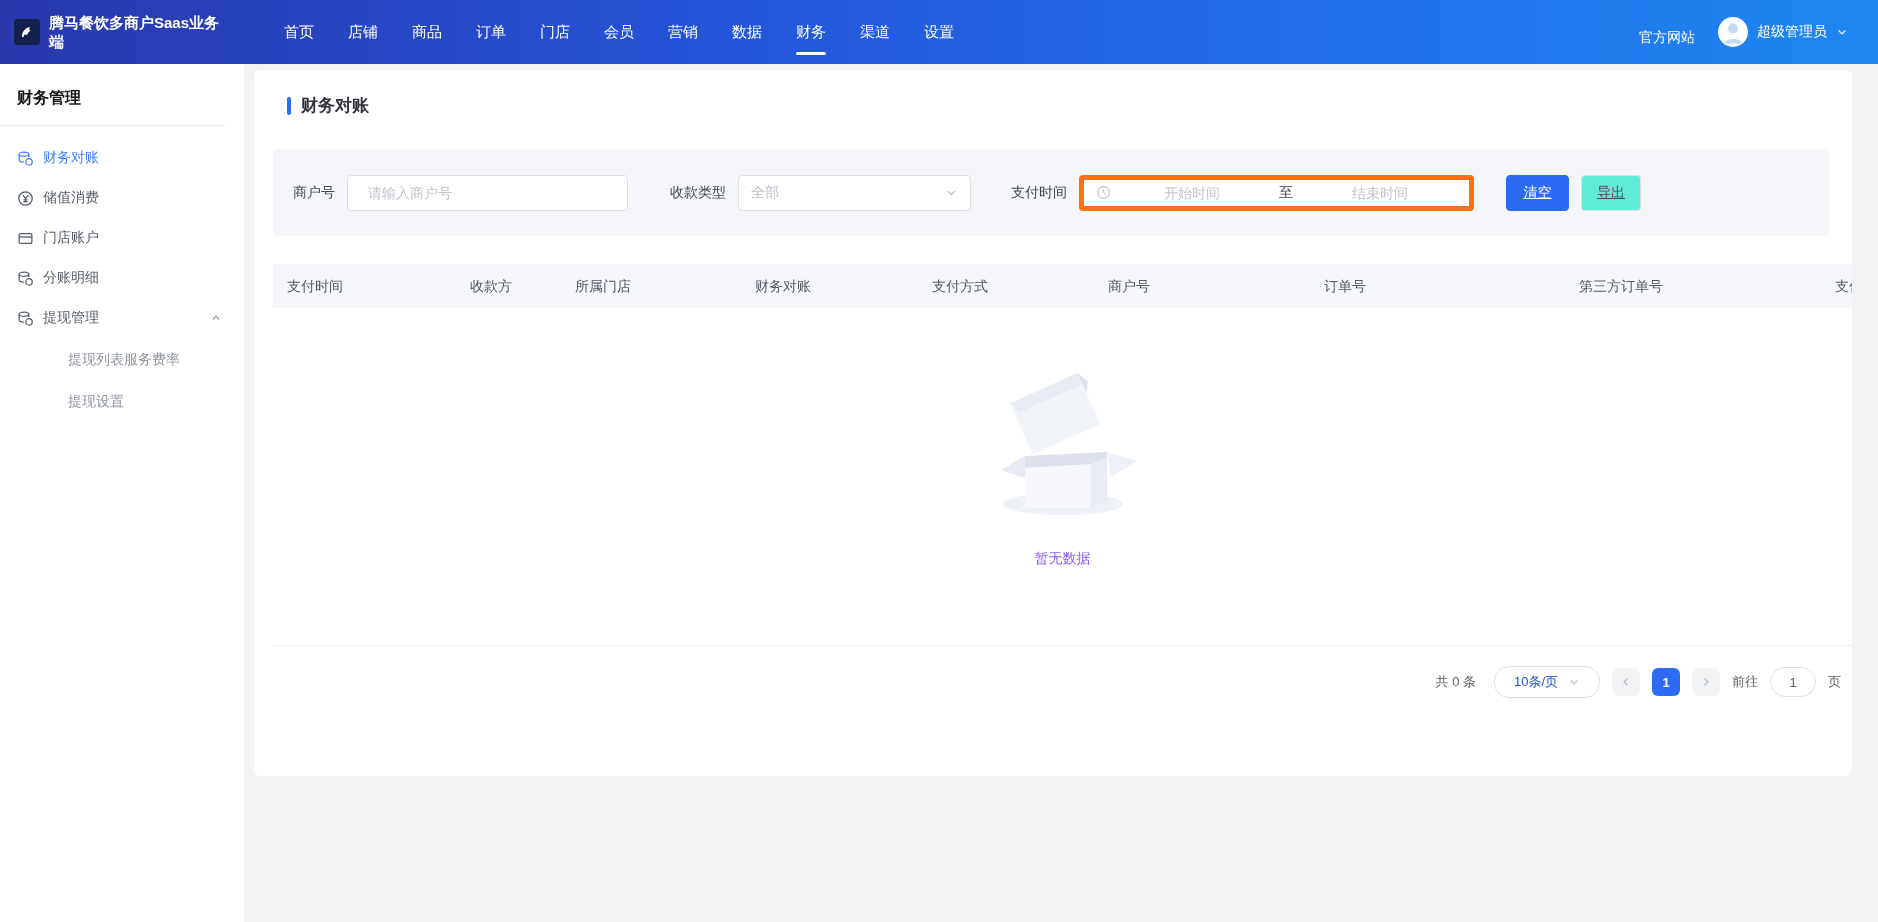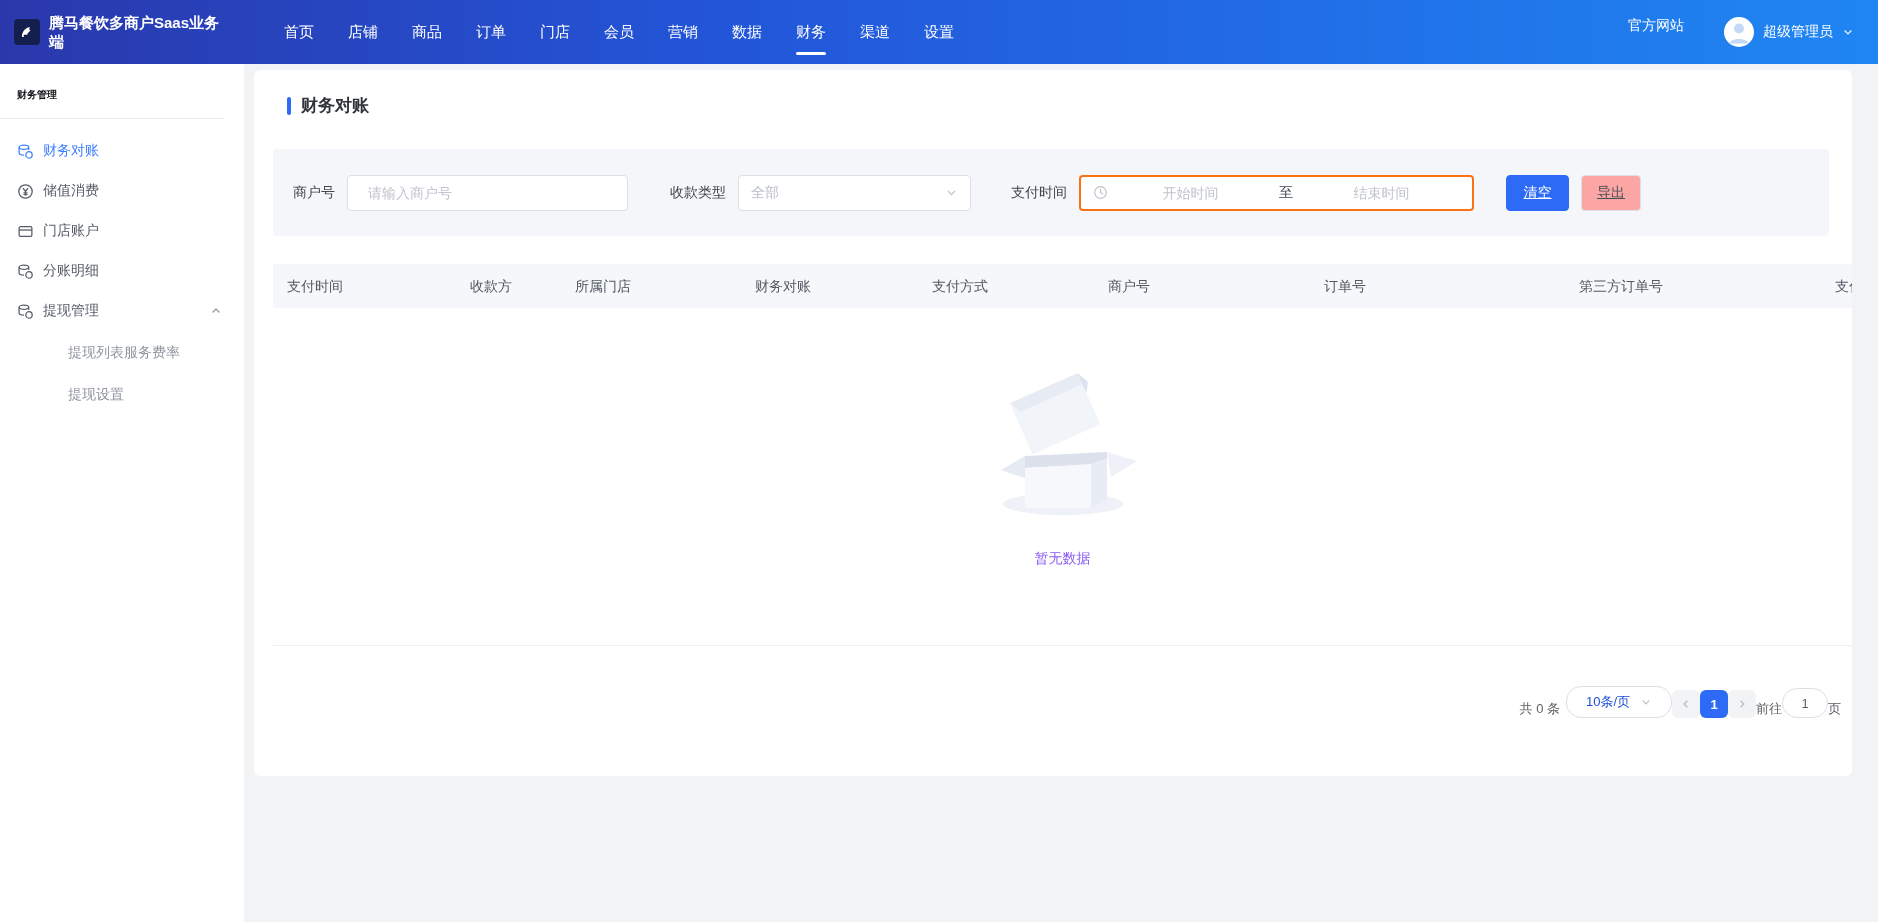--- a/index.html
+++ b/index.html
@@ -9,27 +9,27 @@
   
   .topbar { position:absolute; left:0; top:0; width:100%; height:64px;
     background:linear-gradient(90deg,#2a38ab 0%,#2355d8 38%,#1f86f3 100%);
     display:flex; align-items:center; color:#fff; z-index:5; }
   .logo-block { width:244px; flex:0 0 244px; display:flex; align-items:center; gap:9px; padding-left:14px; }
   .logo-mark { width:26px; height:26px; background:#151f4e; border-radius:4px; display:flex; align-items:center; justify-content:center; flex:0 0 26px; }
   .logo-title { font-size:15px; font-weight:700; line-height:1.3; width:176px; }
   .topnav { display:flex; gap:34px; margin-left:40px; font-size:15px; }
   .topnav .nav-item { position:relative; height:64px; line-height:64px; cursor:pointer; white-space:nowrap; }
   .topnav .nav-item.active::after { content:""; position:absolute; left:50%; transform:translateX(-50%); bottom:9px; width:30px; height:3px; background:#fff; border-radius:2px; }
-  .topbar-right { margin-left:auto; display:flex; align-items:flex-start; gap:40px; padding-right:24px; font-size:14px; }
+  .topbar-right { margin-left:auto; display:flex; align-items:flex-end; gap:23px; padding-right:30px; font-size:14px; }
   .user-chip { display:flex; align-items:center; gap:9px; cursor:pointer; }
   .avatar { width:30px; height:30px; border-radius:50%; background:#fff; display:flex; align-items:center; justify-content:center; overflow:hidden; }
 
   
   .sidebar { position:absolute; left:0; top:64px; width:244px; bottom:0; background:#fff; }
-  .sidebar-title { padding:24px 0 16px 17px; font-size:10px; font-weight:700; color:#14161a; }
+  .sidebar-title { padding:24px 0 16px 17px; font-size:16px; font-weight:700; color:#14161a; }
   .sidebar-divider { border-bottom:1px solid #e9ecf0; margin-right:19px; }
   .side-menu { margin-top:12px; }
   .side-item { height:40px; display:flex; align-items:center; gap:9px; padding-left:17px; font-size:14px; color:#565d68; cursor:pointer; position:relative; }
   .side-item .s-icon { display:flex; width:17px; height:17px; }
   .side-item.active { color:#3d7eff; }
   .side-item .expand { position:absolute; right:22px; display:flex; }
   .sub-menu { padding-left:68px; padding-right:10px; display:flex; flex-wrap:wrap; }
   .sub-item { font-size:14px; color:#8f959e; height:42px; line-height:42px; cursor:pointer; white-space:nowrap; }
 
   
@@ -45,37 +45,37 @@
 
   .filter { margin:32px -10px 0 -14px; height:87px; background:#f4f6f9; border-radius:4px;
     display:flex; align-items:center; padding:0 20px; }
   .f-label { font-size:14px; color:#3f4652; margin-right:12px; white-space:nowrap; }
   .f-input { width:281px; height:36px; border:1px solid #dcdfe6; border-radius:4px; padding:0 20px; font-size:14px; color:#3b82f6; background:#fff; outline:none; font-family:inherit; }
   .f-input::placeholder { color:#c0c4cc; }
   .f-select { width:233px; height:36px; border:1px solid #dcdfe6; border-radius:4px; background:#fff;
     display:flex; align-items:center; justify-content:space-between; padding:0 12px; cursor:pointer; }
   .f-select .sel-val { font-size:14px; color:#b9bec6; }
   .g2 { margin-left:42px; } .g3 { margin-left:40px; }
-  .daterange { width:395px; height:36px; border:2px solid #f97316; border-radius:4px; background:#fff;
+  .daterange { width:395px; height:36px; border:5px solid #f97316; border-radius:4px; background:#fff;
     display:flex; align-items:center; padding:0 12px; gap:4px; }
   .dr-input { flex:1; border:none; outline:none; text-align:center; font-size:14px; color:#3f4652; background:transparent; min-width:0; font-family:inherit; }
   .dr-input::placeholder { color:#c0c4cc; }
   .dr-sep { font-size:14px; color:#3f4652; padding:0 6px; }
   .btn { height:36px; border-radius:4px; font-size:14px; display:flex; align-items:center; justify-content:center; cursor:pointer; font-family:inherit;text-decoration:underline; }
   .btn-primary { width:63px; background:#2d6af6; color:#fff; border:1px solid #2d6af6; margin-left:32px; }
-  .btn-plain { width:60px; background:#fca5a5; color:#4a5058; border:1px solid #dcdfe6; margin-left:12px; }
+  .btn-plain { width:60px; background:#5eead4; color:#4a5058; border:1px solid #dcdfe6; margin-left:12px; }
 
   .table-head { margin:28px -33px 0 -14px; height:44px; background:#f6f7fa; position:relative; overflow:hidden; }
   .th-cell { position:absolute; top:0; height:44px; line-height:44px; font-size:14px; font-weight:500; color:#515862; white-space:nowrap; }
 
   .empty-region { margin:0 -33px 0 -14px; height:338px; border-bottom:1px solid #ebeef5; position:relative; }
   .empty-wrap { position:absolute; left:50%; top:56px; transform:translateX(-50%); text-align:center; }
   .empty-text { margin-top:22px; font-size:14px; color:#8b5cf6; }
 
-  .pagination { height:72px; display:flex; align-items:flex-end; justify-content:flex-end; margin-right:-22px; font-size:13px; color:#606266; }
+  .pagination { height:72px; display:flex; align-items:center; justify-content:flex-end; gap:12px; margin-right:-22px; font-size:13px; color:#606266; }
   .pg-total { margin-right:6px; white-space:nowrap; }
   .pg-sizer { width:106px; height:32px; border:1px solid #dcdfe6; border-radius:15px; background:#fff;
     display:flex; align-items:center; justify-content:center; gap:10px; cursor:pointer; color:#1d4ed8; }
   .pg-btn { width:28px; height:28px; border-radius:6px; background:#f2f3f5; display:flex; align-items:center; justify-content:center; cursor:pointer; }
   .pg-page { width:28px; height:28px; border-radius:6px; background:#2d6af6; color:#fff; font-weight:700;
     display:flex; align-items:center; justify-content:center; cursor:pointer; }
   .pg-goto-input { width:46px; height:30px; border:1px solid #dcdfe6; border-radius:15px; text-align:center; font-size:13px; color:#606266; outline:none; font-family:inherit; }
   .pg-label { white-space:nowrap; }
 </style>
 </head>

